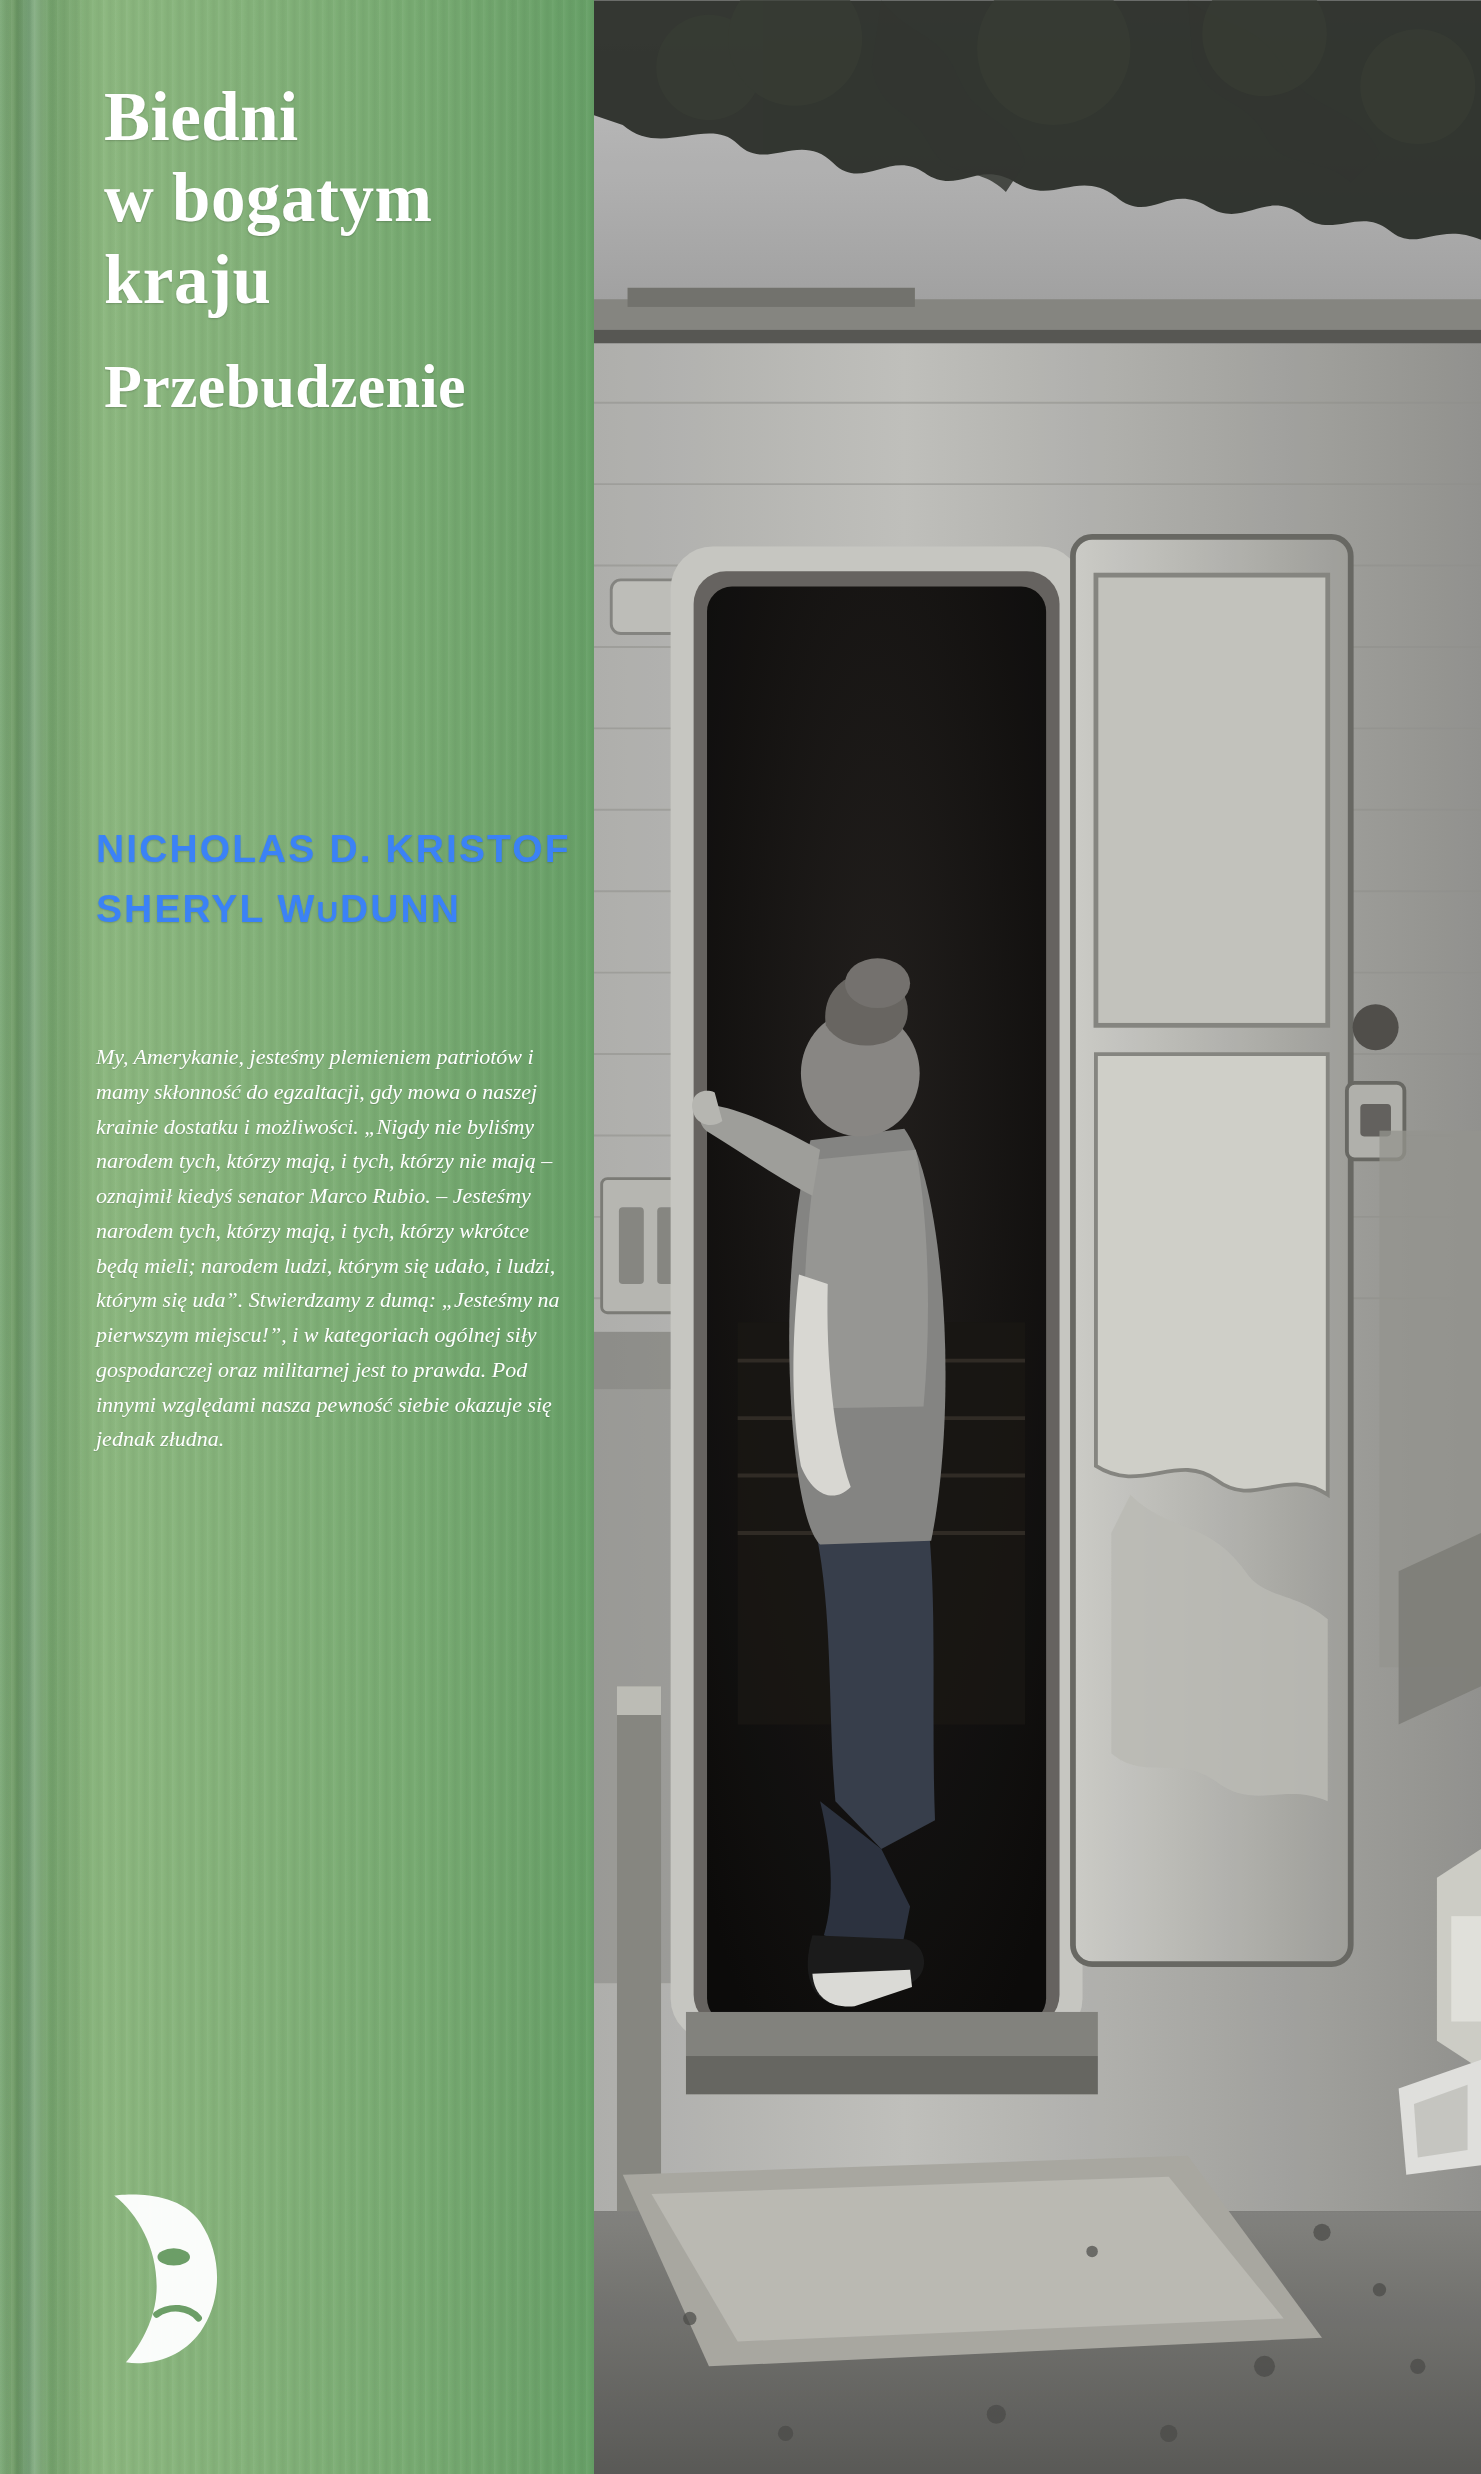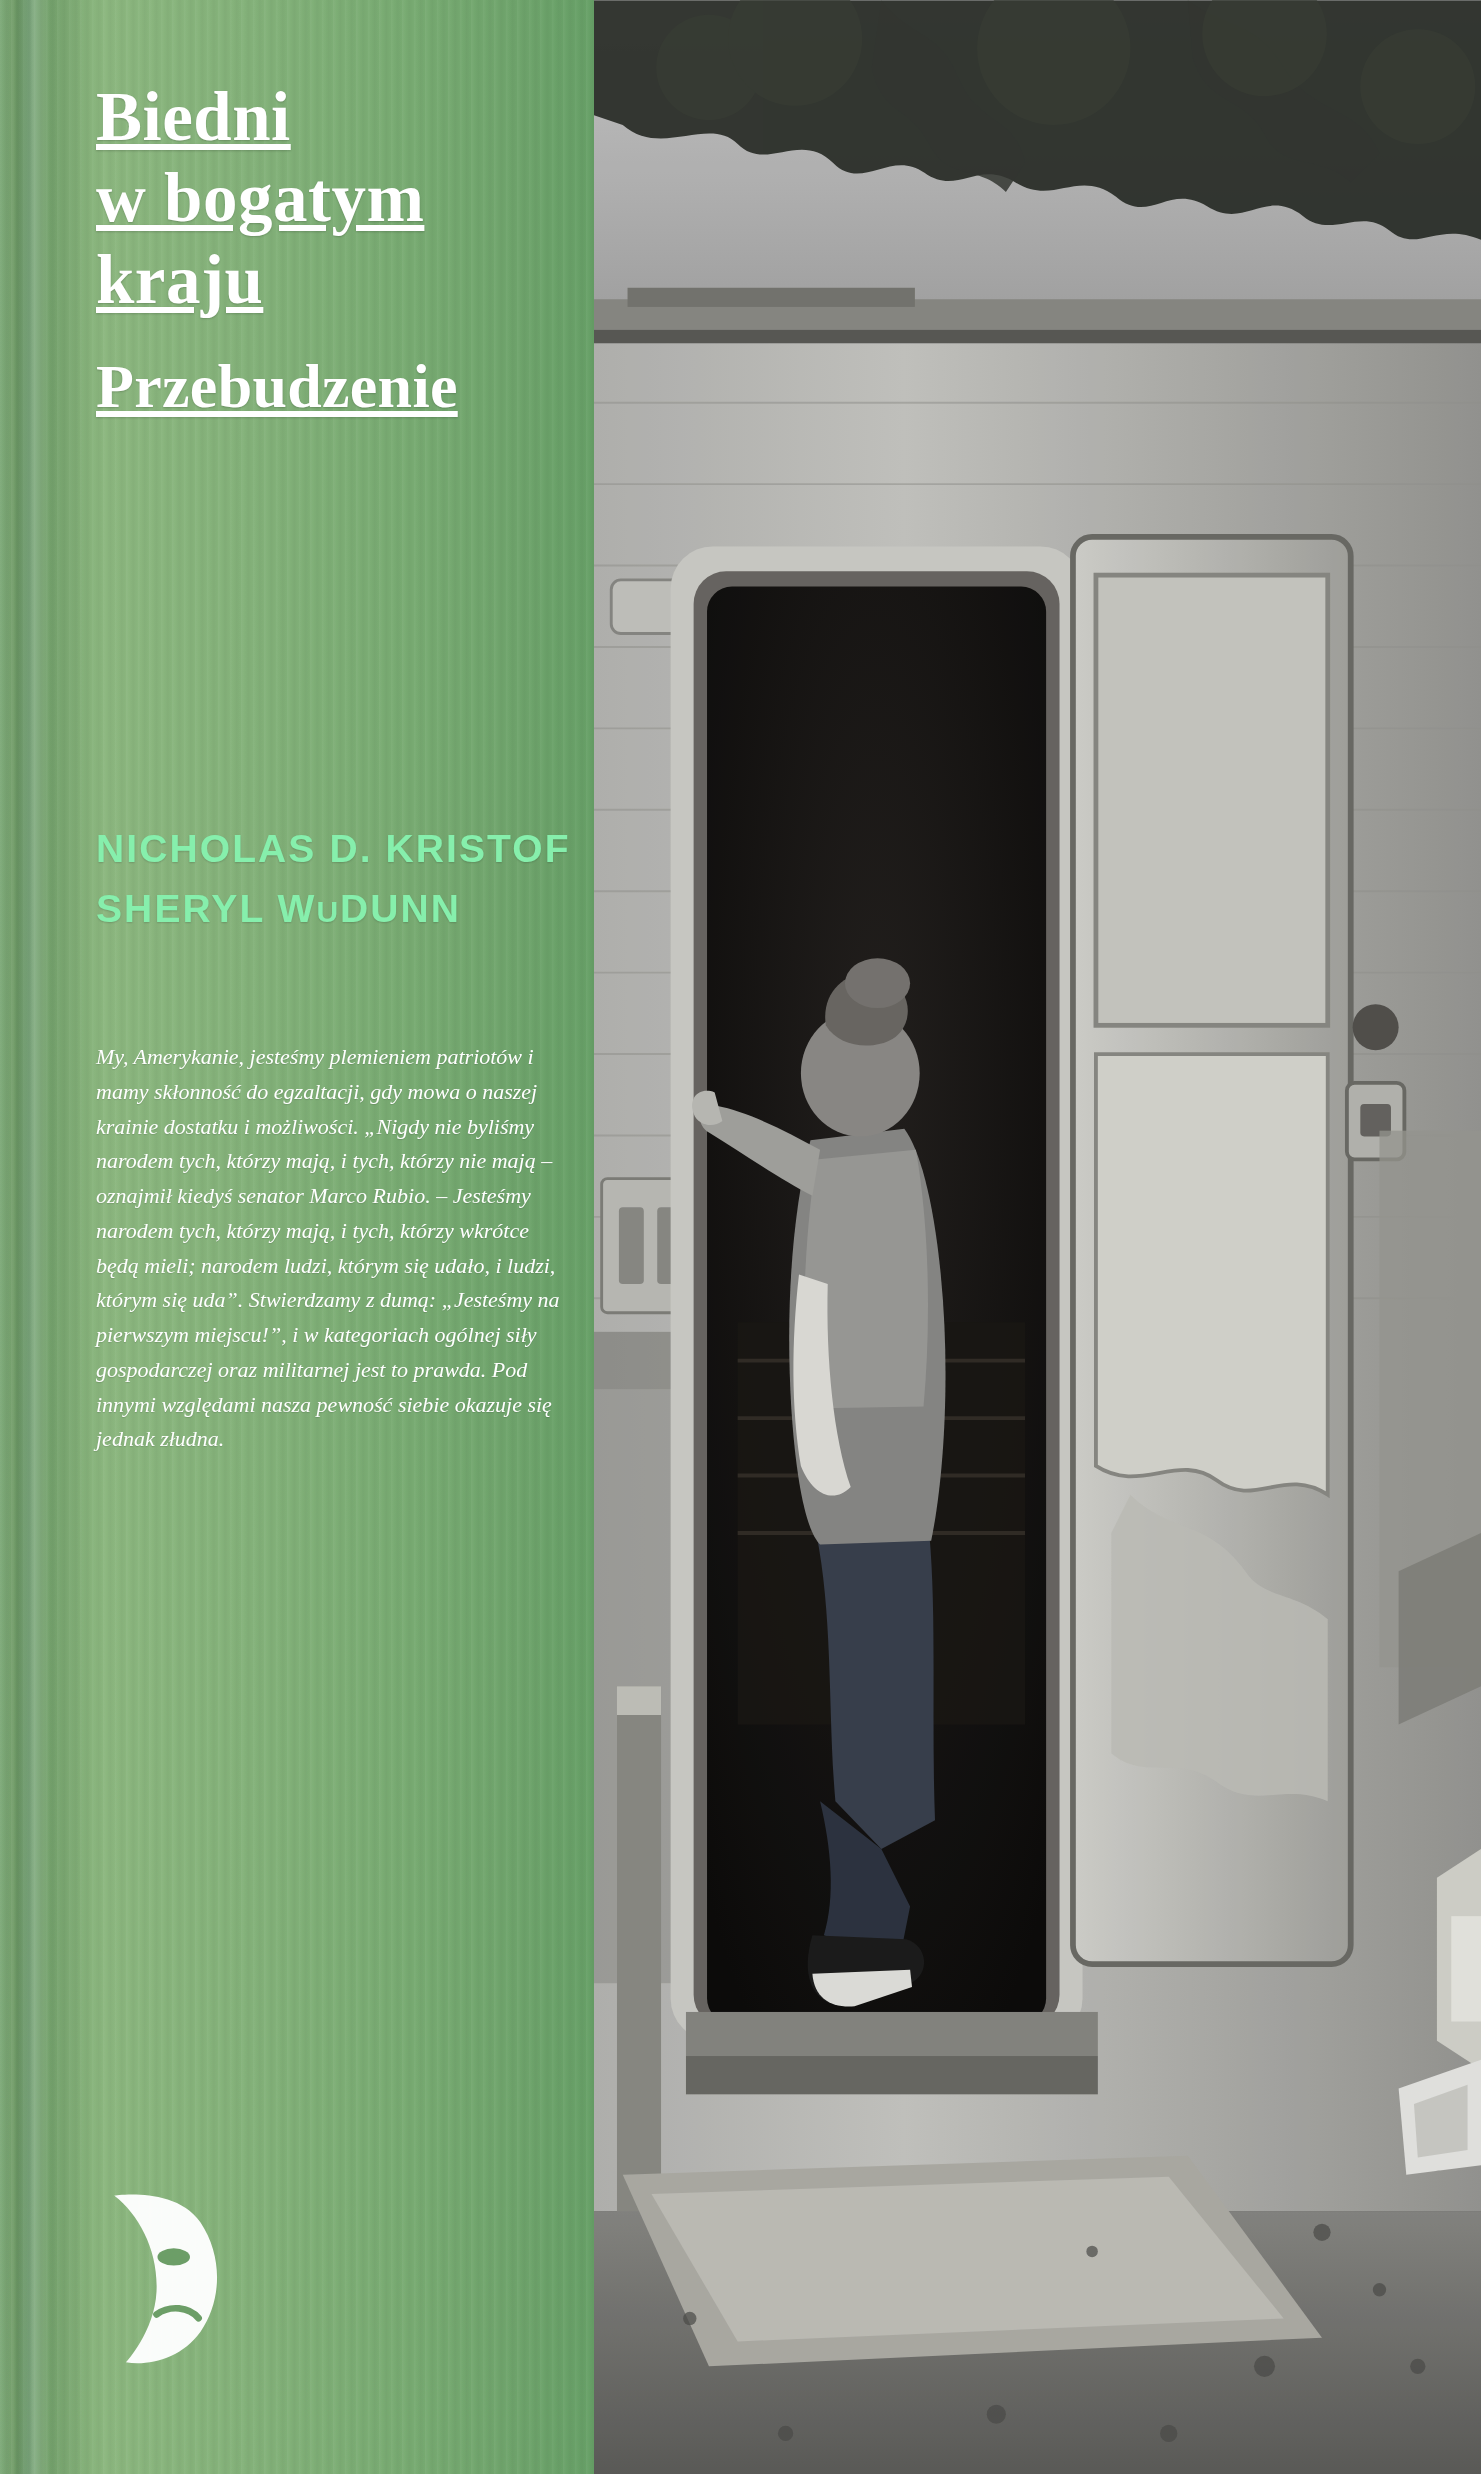--- a/index.html
+++ b/index.html
@@ -62,25 +62,24 @@
     width: 887px;
     height: 2475px;
     overflow: hidden;
     background: #6e6e6e;
   }
   .photo svg { display: block; }
 
   
   .title-block {
     position: absolute;
-    left: 96px;
+    left: 104px;
     top: 77px;
     width: 479px;
     color: #ffffff;
-    text-decoration: underline;
   }
   .title-line {
     font-family: "Liberation Serif", serif;
     font-weight: bold;
     font-size: 69px;
     line-height: 1.18;
     letter-spacing: 0.5px;
     text-shadow: 0 1px 1.9px rgba(0,0,0,0.18);
   }
   .subtitle {
@@ -93,21 +92,21 @@
     font-size: 62px;
     line-height: 1.32;
     letter-spacing: 0.3px;
     text-shadow: 0 1px 1.9px rgba(0,0,0,0.18);
   }
   .authors {
     position: absolute;
     left: 96px;
     top: 819px;
     width: 498px;
-    color: #86efac;
+    color: #3b82f6;
   }
   .author-line {
     font-family: "Liberation Sans", sans-serif;
     font-weight: bold;
     font-size: 39px;
     letter-spacing: 2.1px;
     line-height: 1.55;
     text-transform: uppercase;
     text-shadow: 0 1px 1.9px rgba(0,0,0,0.16);
   }

